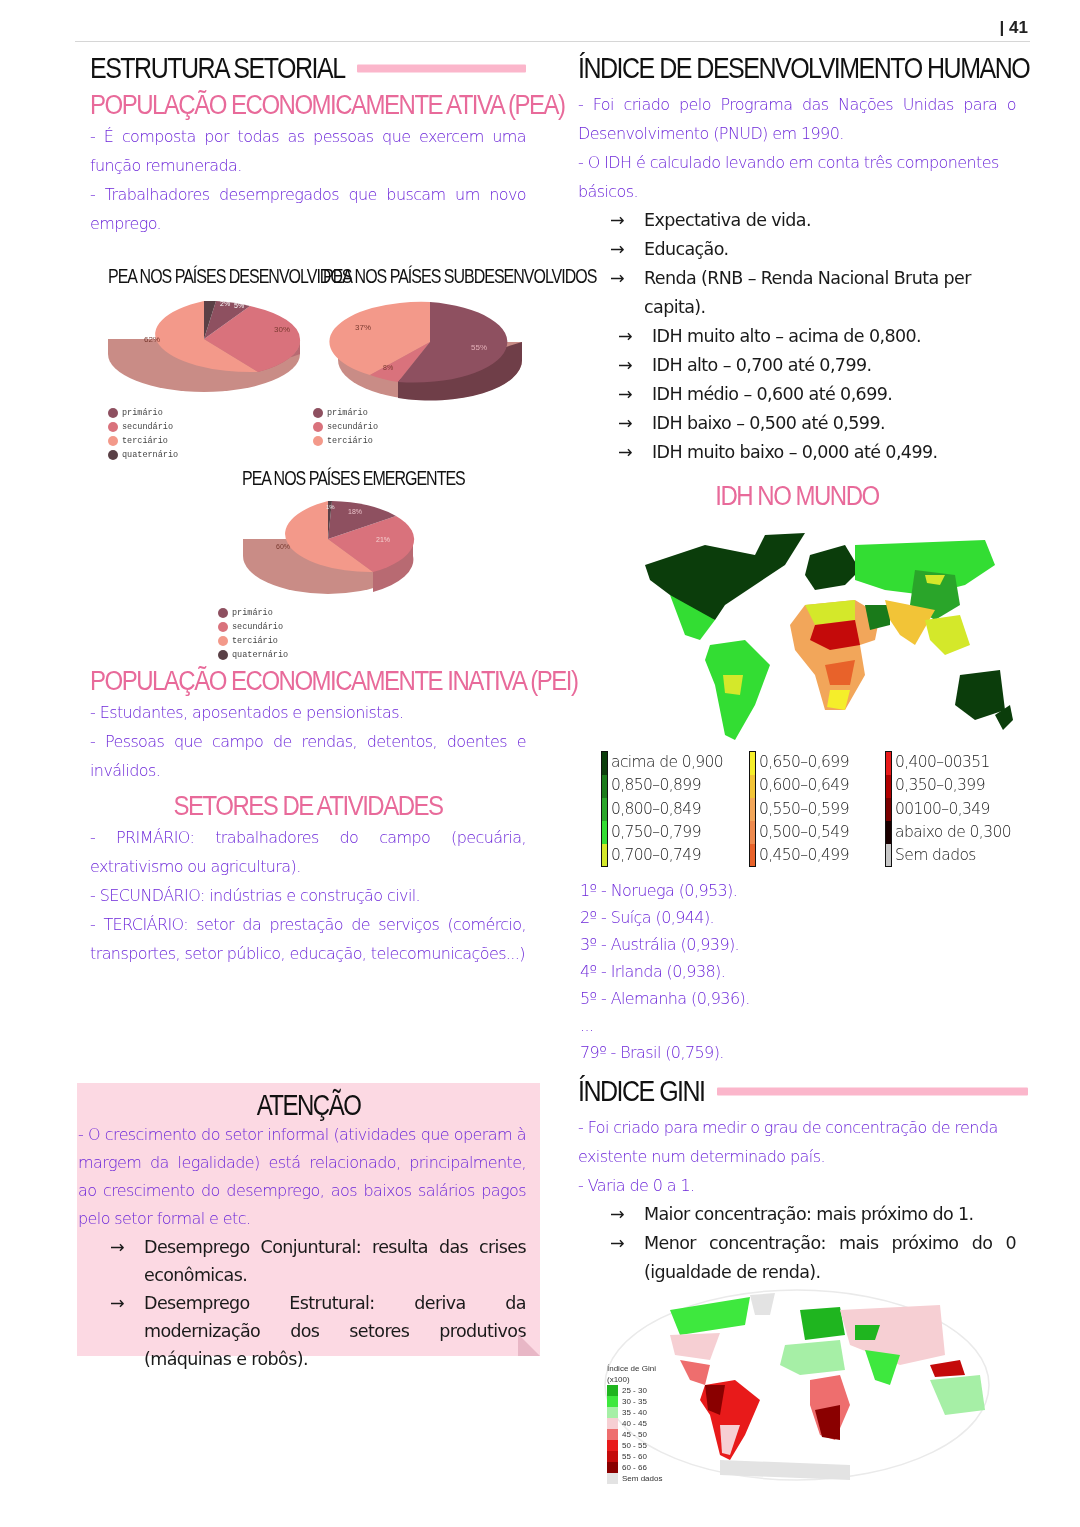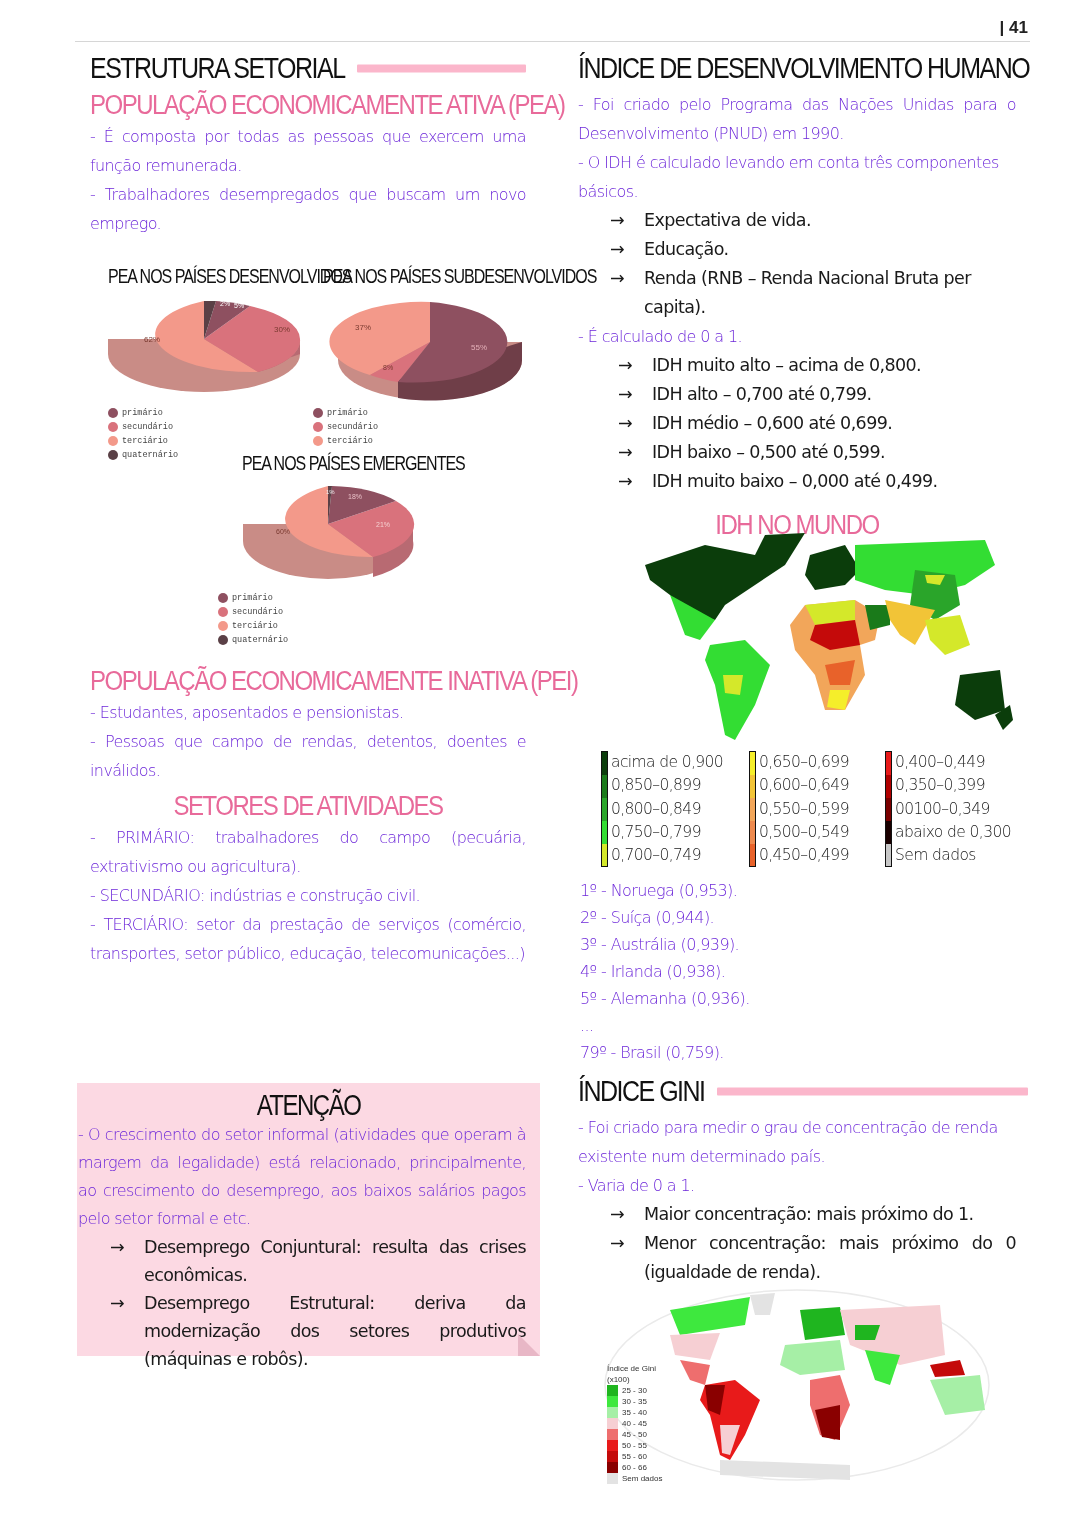--- a/index.html
+++ b/index.html
@@ -104,21 +104,21 @@
         <span class="dot" style="background:#d9727c"></span>
         <span>secundário</span>
       </div>
     <div class="li">
         <span class="dot" style="background:#f3998a"></span>
         <span>terciário</span>
       </div>
   </div>
 </div>
 
-<div class="pie-block" style="left:218px; top:455px;">
+<div class="pie-block" style="left:218px; top:470px;">
   <div class="chart-title" style="margin-left:24px">PEA NOS PAÍSES EMERGENTES</div>
   <svg width="200" height="110" viewBox="0 0 200 110" style="margin-top:6px">
     <path d="M25 45 L25 62 A85 38 0 0 0 195 62 L195 45 Z" fill="#c98c86"></path>
     <path d="M155 78 L155 98 A85 38 0 0 0 195 62 L195 45 Z" fill="#b86a72"></path>
     <path d="M110 45 L110 7 A85 38 0 0 0 155 78 Z" fill="#f3998a"></path>
     <path d="M110 45 L155 78 A85 38 0 0 0 178 22 Z" fill="#d9727c"></path>
     <path d="M110 45 L178 22 A85 38 0 0 0 114 7 Z" fill="#8e5060"></path>
     <path d="M110 45 L114 7 A85 38 0 0 0 110 7 Z" fill="#5a4046"></path>
     <text x="58" y="55" font-size="7" fill="#7a3a30" font-family="Liberation Sans, sans-serif">60%</text>
     <text x="158" y="48" font-size="7" fill="#f5d0d0" font-family="Liberation Sans, sans-serif">21%</text>
@@ -183,21 +183,20 @@
       <span>Expectativa de vida.</span>
     </div>
   <div class="arrow-item">
       <span class="arr">→</span>
       <span>Educação.</span>
     </div>
   <div class="arrow-item">
       <span class="arr">→</span>
       <span>Renda (RNB – Renda Nacional Bruta per capita).</span>
     </div>
-  <div class="p">- É calculado de 0 a 1.</div>
   <div class="arrow-item deep">
       <span class="arr">→</span>
       <span>IDH muito alto – acima de 0,800.</span>
     </div>
   <div class="arrow-item deep">
       <span class="arr">→</span>
       <span>IDH alto – 0,700 até 0,799.</span>
     </div>
   <div class="arrow-item deep">
       <span class="arr">→</span>
@@ -270,21 +269,21 @@
   </div>
   <div class="lcol">
     <div class="bar">
       <span style="background:#e81a1a"></span>
         <span style="background:#b00000"></span>
         <span style="background:#7a0000"></span>
         <span style="background:#1a0000"></span>
         <span style="background:#c8c8c8"></span>
     </div>
     <div>
-      <div>0,400–0,449</div>
+      <div>0,400–00351</div>
       <div>0,350–0,399</div>
       <div>00100–0,349</div>
       <div>abaixo de 0,300</div>
       <div>Sem dados</div>
     </div>
   </div>
 </div>
 
 <div style="position:absolute; left:580px; top:877px; width:300px;">
   <div class="p" style="line-height:27px">1º - Noruega (0,953).</div>

